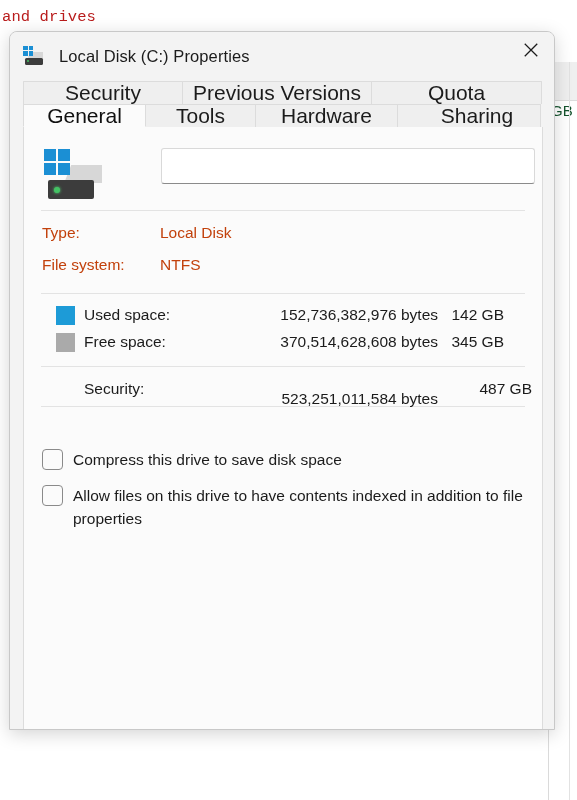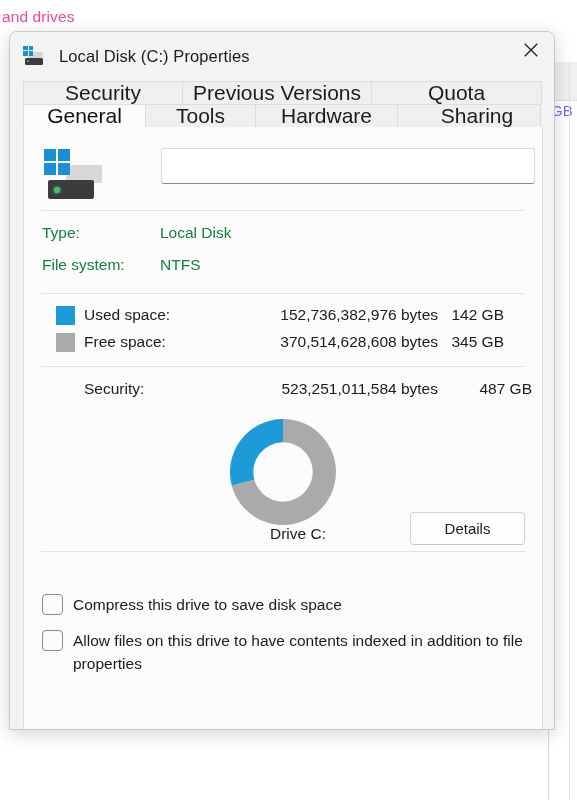--- a/index.html
+++ b/index.html
@@ -20,22 +20,23 @@
   #bg-layer {
     position: absolute;
     inset: 0;
     background: #ffffff;
   }
   #bg-breadcrumb {
     position: absolute;
     left: 2px;
     top: 8px;
     font-size: 15.5px;
-    color: #ec4899;
+    color: #b91c1c;
     letter-spacing: 0.1px;
+    font-family: Liberation Mono, monospace;
   }
   #bg-panel-right {
     position: absolute;
     left: 548px;
     top: 62px;
     width: 29px;
     height: 738px;
     background: #ffffff;
     border-left: 1px solid #dadada;
   }
@@ -46,21 +47,21 @@
     width: 28px;
     height: 39px;
     background: #efefef;
     border-bottom: 1px solid #dcdcdc;
   }
   #bg-gb-text {
     position: absolute;
     left: 551px;
     top: 102px;
     font-size: 15px;
-    color: #8b5cf6;
+    color: #14532d;
   }
   #bg-vline {
     position: absolute;
     left: 569px;
     top: 62px;
     width: 1px;
     height: 738px;
     background: #e2e2e2;
   }
 
@@ -242,21 +243,21 @@
     height: 1px;
     background: #e3e3e3;
     margin: 0 17px;
   }
 
   
   .info-row {
     position: relative;
     height: 32px;
     font-size: 15.5px;
-    color: #15803d;
+    color: #c2410c;
   }
   .info-row .lbl { position: absolute; left: 18px; top: 5px; }
   .info-row .val { position: absolute; left: 136px; top: 5px; }
 
   #type-block { padding-top: 8px; padding-bottom: 10px; }
 
   
   #legend-block { padding-top: 9px; padding-bottom: 9px; }
   .legend-row {
     position: relative;
@@ -279,21 +280,21 @@
 
   
   #capacity-block { padding-top: 11px; }
   #capacity-row {
     position: relative;
     height: 28px;
     font-size: 15.5px;
     color: #1b1b1b;
   }
   #capacity-row .lgl { position: absolute; left: 60px; top: 2px; }
-  #capacity-row .bytes { position: absolute; left: 414px; top: 2px;
+  #capacity-row .bytes { position: absolute; left: 414px; top: 12px;
     transform: translateX(-100%); white-space: nowrap; }
   #capacity-row .gb { position: absolute; left: 508px; top: 2px;
     transform: translateX(-100%); white-space: nowrap; }
 
   
   #chart-area {
     position: relative;
     height: 145px;
   }
   #donut {
@@ -479,30 +480,20 @@
     <div class="divider"></div>
 
     <div id="capacity-block">
       <div id="capacity-row">
         <span class="lgl">Security:</span>
         <span class="bytes">523,251,011,584 bytes</span>
         <span class="gb">487 GB</span>
       </div>
     </div>
 
-    <div id="chart-area">
-      <svg id="donut" width="120" height="120" viewBox="0 0 120 120">
-        <g id="donut-slices">
-            <path d="M 60 7 A 53 53 0 0 0 8.825999721879285 73.79208814991048 L 31.342559844252396 67.72356936394986 A 29.680000000000003 29.680000000000003 0 0 1 60 30.319999999999997 Z" fill="#1d9bd7"></path>
-            <path d="M 8.825999721879285 73.79208814991048 A 53 53 0 1 0 60.000000000000014 7 L 60.00000000000001 30.319999999999997 A 29.680000000000003 29.680000000000003 0 1 1 31.342559844252396 67.72356936394986 Z" fill="#aaaaaa"></path>
-          </g>
-      </svg>
-      <div id="drive-caption">Drive C:</div>
-      <button id="details-button">Details</button>
-    </div>
 
     <div class="divider"></div>
 
     <div id="checks-block">
       <div class="check-row">
         <span class="check-box"></span>
         <span class="check-label">Compress this drive to save disk space</span>
       </div>
       <div class="check-row">
         <span class="check-box"></span>

